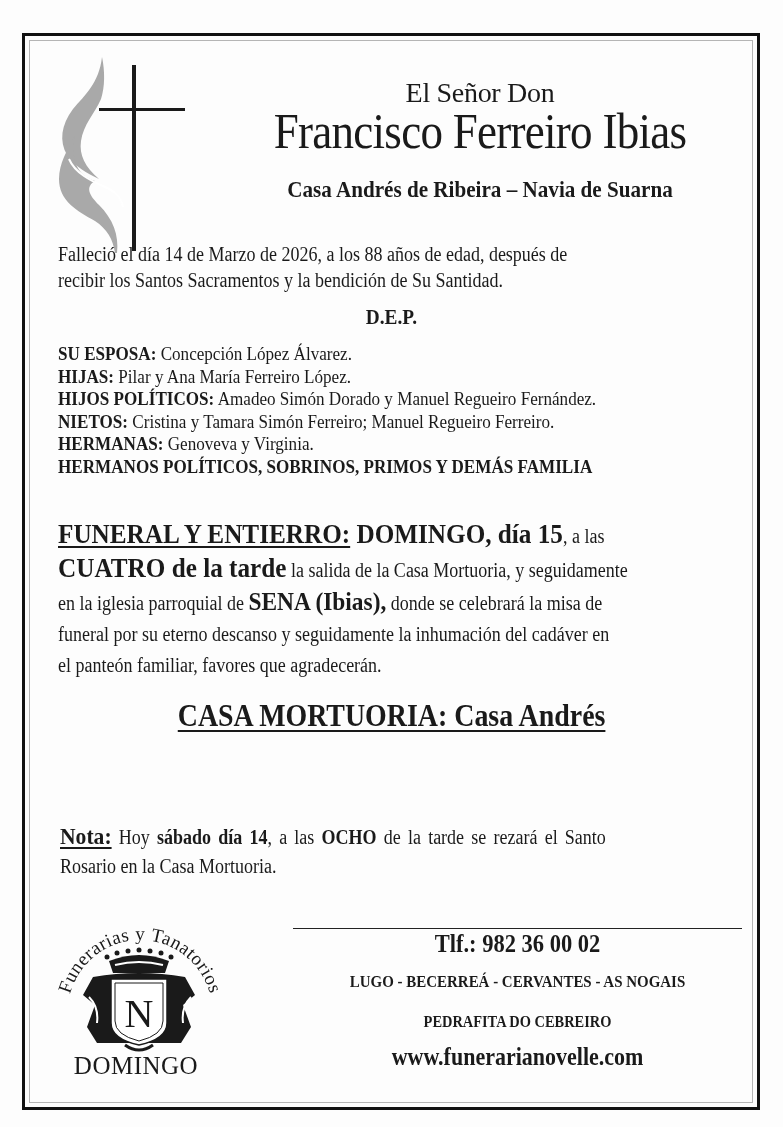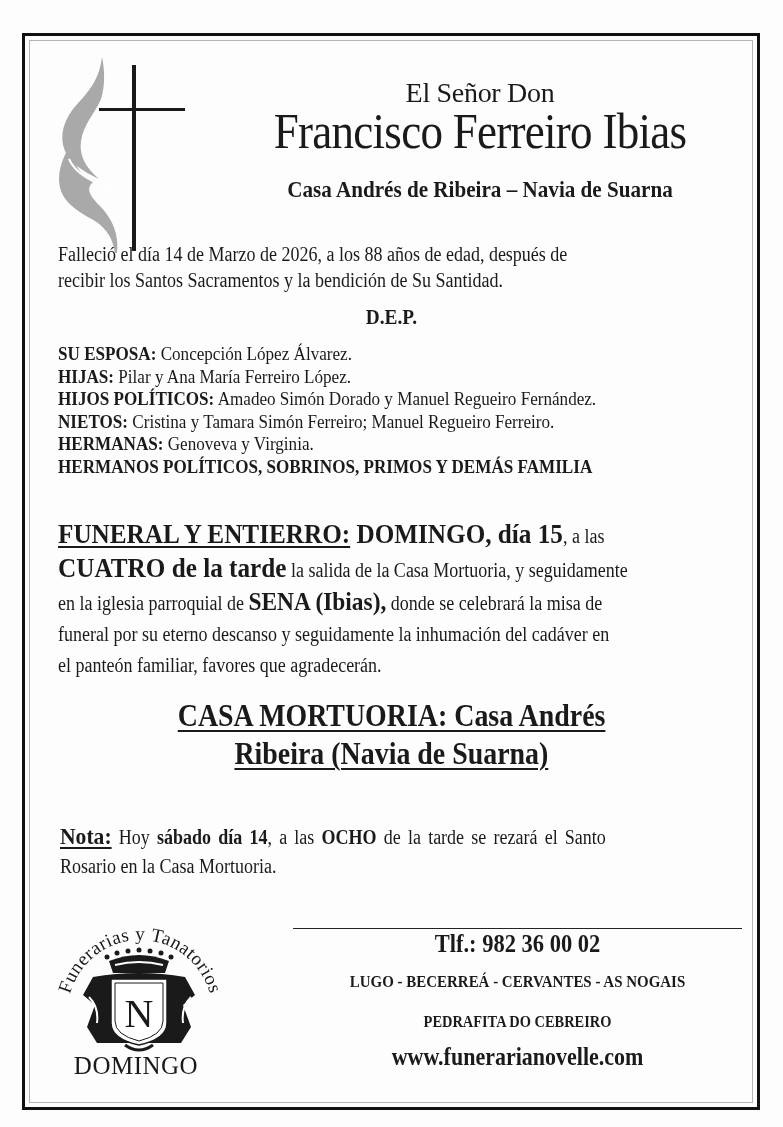--- a/index.html
+++ b/index.html
@@ -101,21 +101,20 @@
 <div class="abs funeral">
   <div><span class="big u">FUNERAL Y ENTIERRO:</span><span class="big"> DOMINGO, día 15</span><span>, a las</span></div>
   <div><span class="big">CUATRO de la tarde</span><span> la salida de la Casa Mortuoria, y seguidamente</span></div>
   <div><span>en la iglesia parroquial de </span><span class="med">SENA (Ibias),</span><span> donde se celebrará la misa de</span></div>
   <div>funeral por su eterno descanso y seguidamente la inhumación del cadáver en</div>
   <div>el panteón familiar, favores que agradecerán.</div>
 </div>
 
 <div class="abs mortuoria">
   <div><span>CASA MORTUORIA: Casa Andrés</span></div>
-  <div><span>Ribeira (Navia de Suarna)</span></div>
 </div>
 
 <div class="abs nota">
   <div style="word-spacing:3px;"><span class="lbl">Nota:</span><span> Hoy </span><b>sábado día 14</b><span>, a las </span><b>OCHO</b><span> de la tarde se rezará el Santo</span></div>
   <div>Rosario en la Casa Mortuoria.</div>
 </div>
 
 <div class="abs novelle-logo">
   <svg width="190" height="140" viewBox="0 0 190 140">
     <defs>

